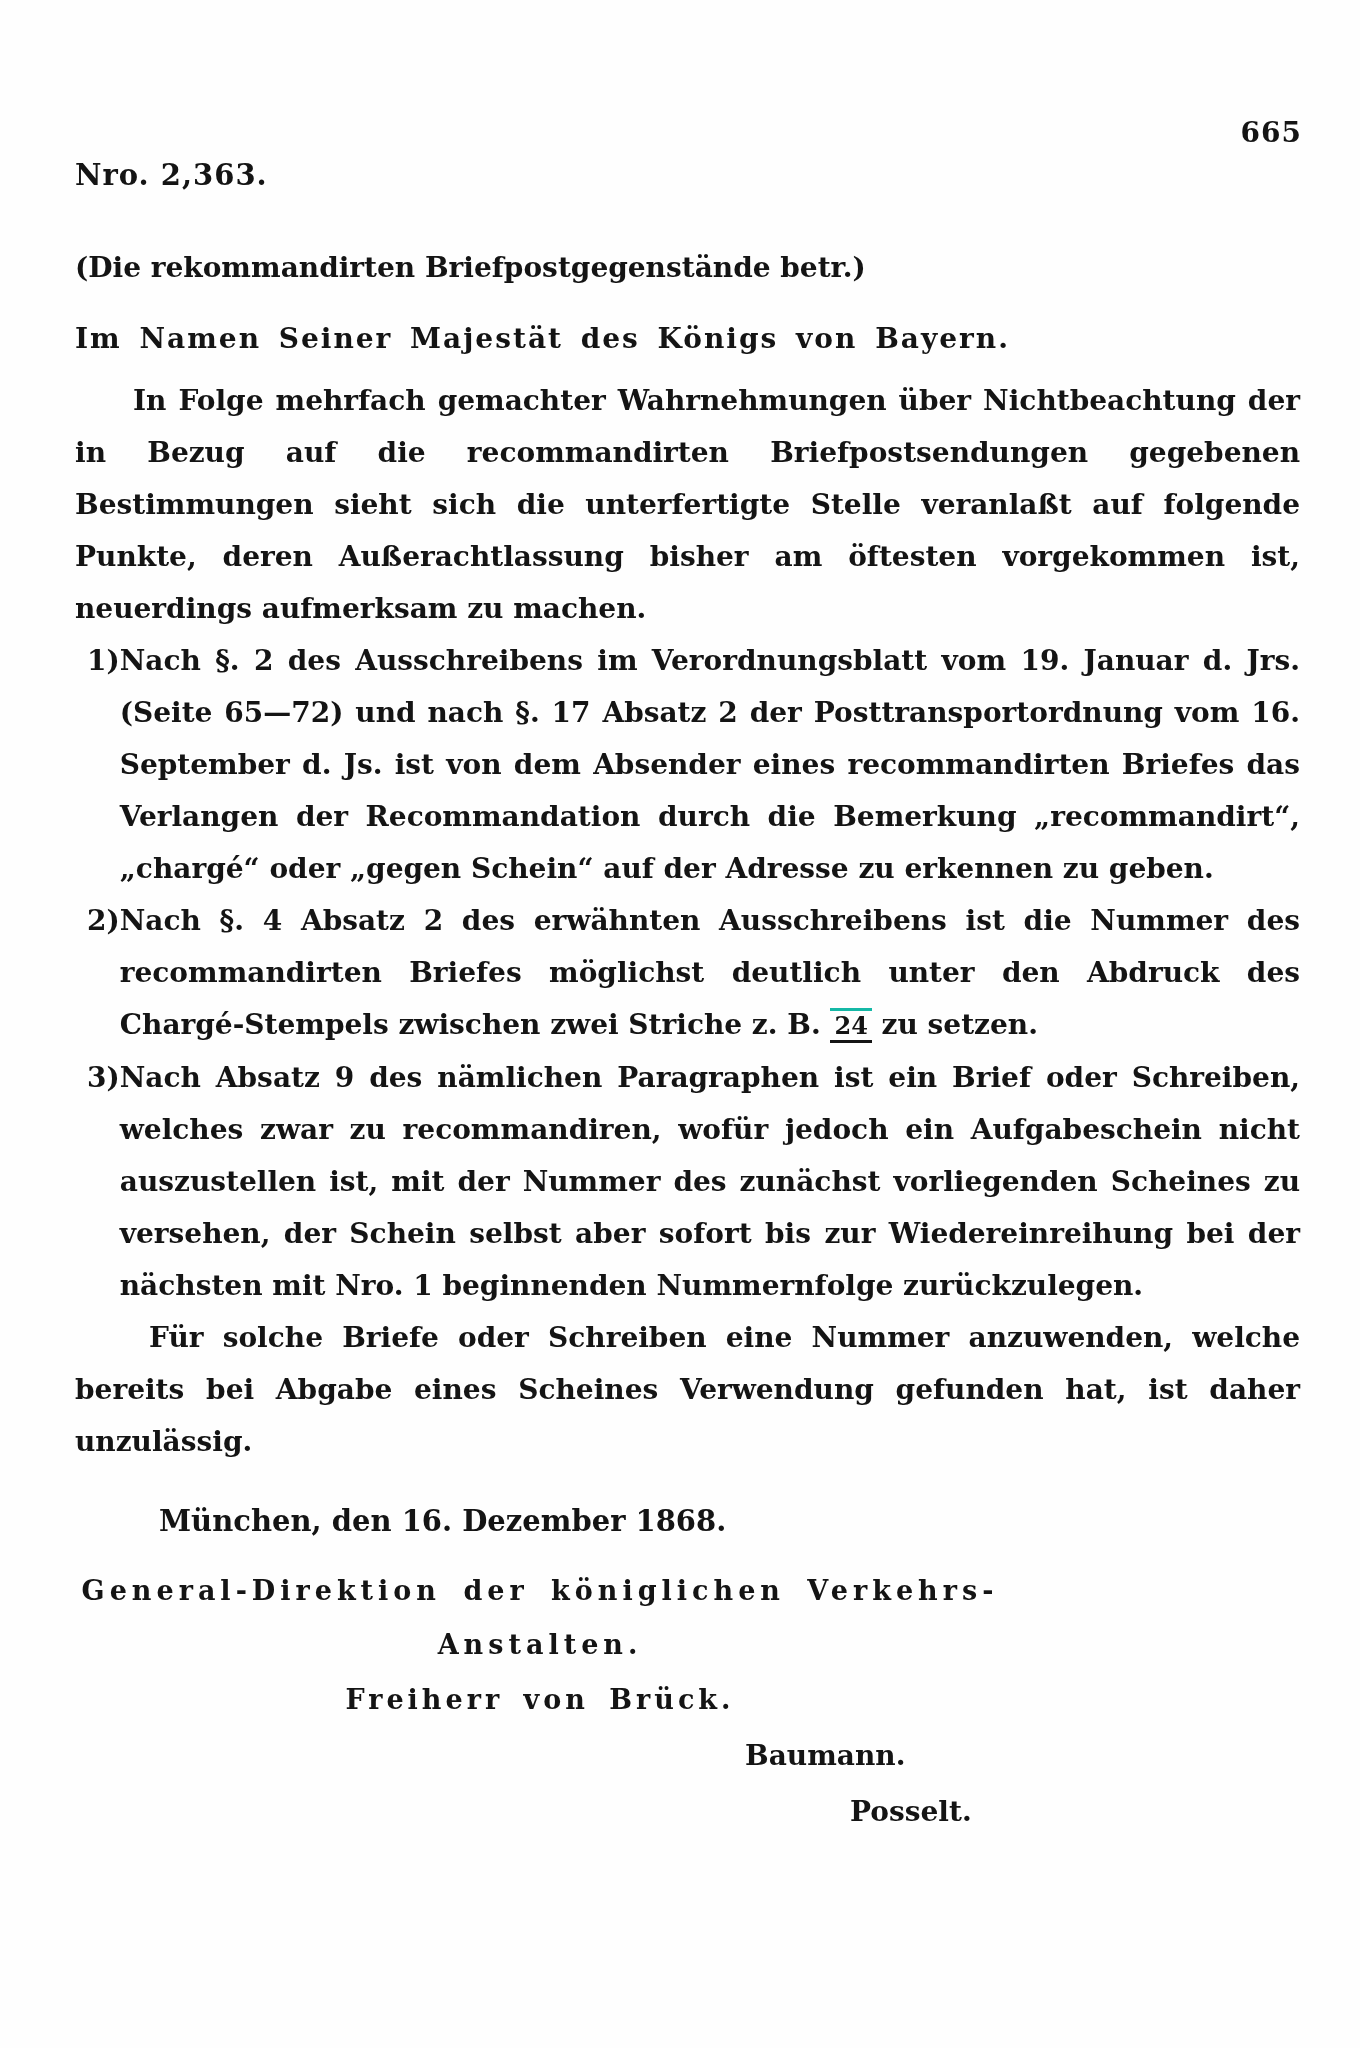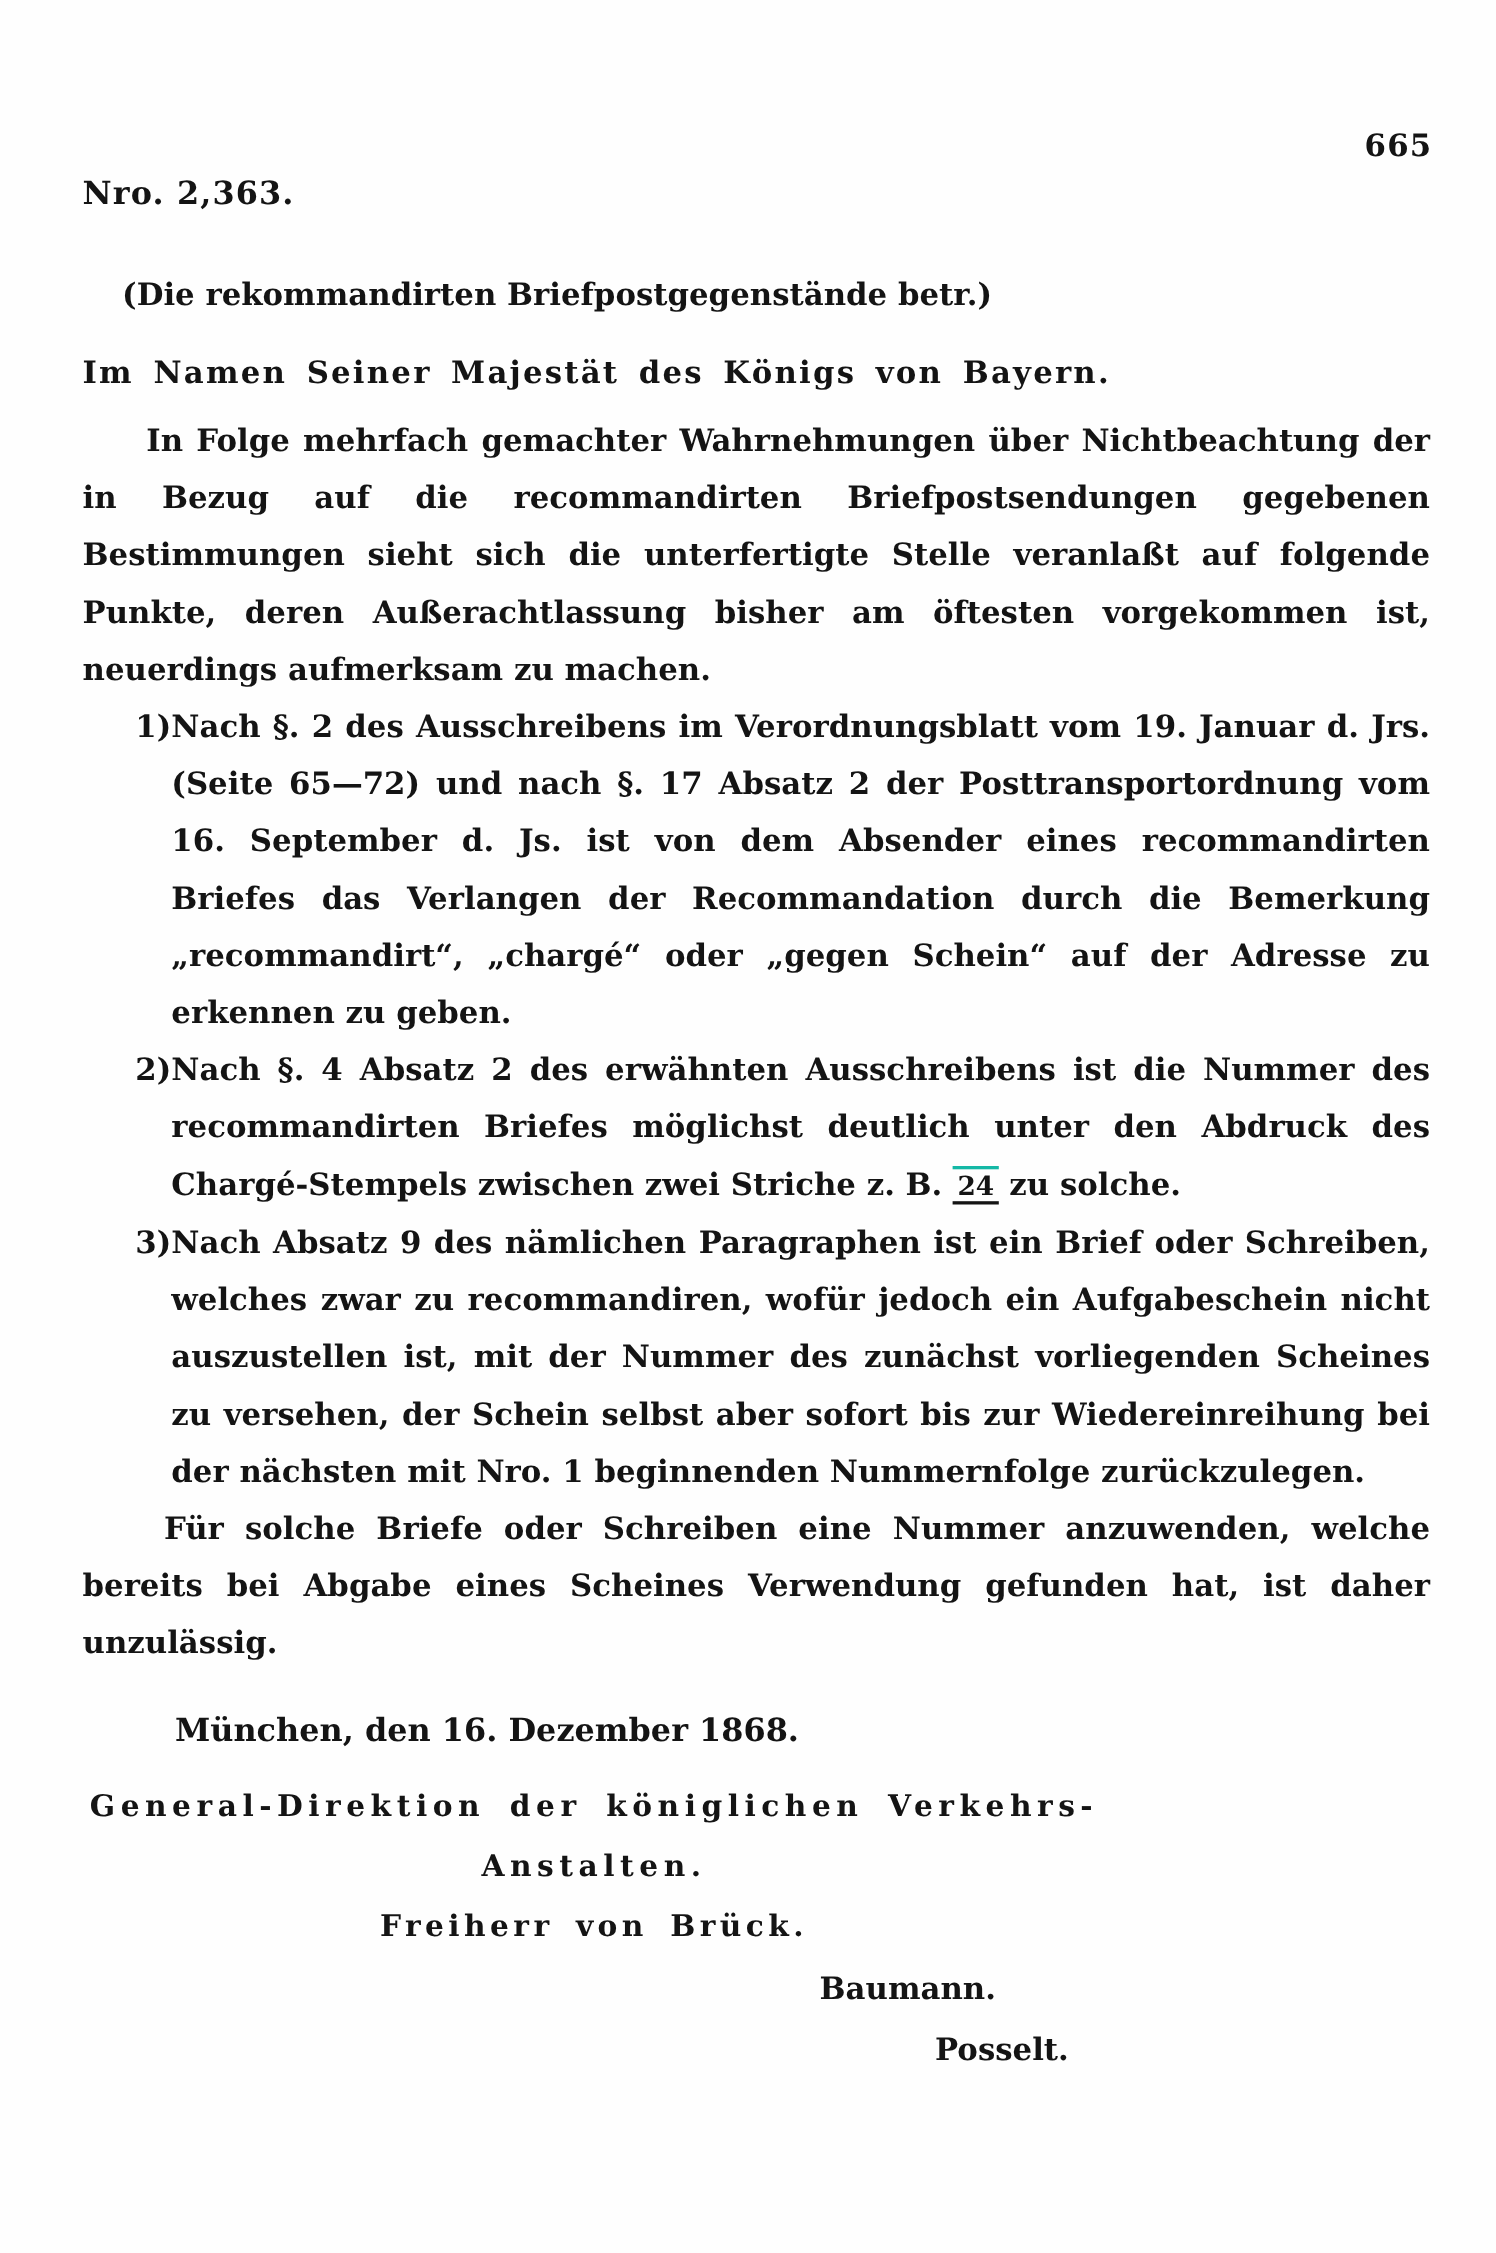--- a/index.html
+++ b/index.html
@@ -44,21 +44,20 @@
     margin-top: 28px;
     text-align: left;
     font-size: 28px;
     letter-spacing: 2px;
     word-spacing: 6px;
   }
   .body-text {
     font-size: 28px;
     line-height: 52px;
     text-align: justify;
-    margin-left: 36px;
   }
   .intro {
     margin: 20px 0 0 0;
     text-indent: 58px;
   }
   .list-item {
     display: flex;
     margin: 0;
   }
   .marker {
@@ -139,21 +138,21 @@
 
     <div class="list body-text">
 
       <div class="list-item">
         <span class="marker">1)</span>
         <span class="item-text">Nach §. 2 des Ausschreibens im Verordnungsblatt vom 19. Januar d. Jrs. (Seite 65—72) und nach §. 17 Absatz 2 der Posttransportordnung vom 16. September d. Js. ist von dem Absender eines recommandirten Briefes das Verlangen der Recommandation durch die Bemerkung „recommandirt“, „chargé“ oder „gegen Schein“ auf der Adresse zu erkennen zu geben.</span>
       </div>
 
       <div class="list-item">
         <span class="marker">2)</span>
-        <span class="item-text"><span>Nach §. 4 Absatz 2 des erwähnten Ausschreibens ist die Nummer des recommandirten Briefes möglichst deutlich unter den Abdruck des Chargé-Stempels zwischen zwei Striche z. B. </span><span class="struck-number">24</span><span> zu solche.</span></span>
+        <span class="item-text"><span>Nach §. 4 Absatz 2 des erwähnten Ausschreibens ist die Nummer des recommandirten Briefes möglichst deutlich unter den Abdruck des Chargé-Stempels zwischen zwei Striche z. B. </span><span class="struck-number">24</span><span> zu setzen.</span></span>
       </div>
 
       <div class="list-item">
         <span class="marker">3)</span>
         <span class="item-text">Nach Absatz 9 des nämlichen Paragraphen ist ein Brief oder Schreiben, welches zwar zu recommandiren, wofür jedoch ein Aufgabeschein nicht auszustellen ist, mit der Nummer des zunächst vorliegenden Scheines zu versehen, der Schein selbst aber sofort bis zur Wiedereinreihung bei der nächsten mit Nro. 1 beginnenden Nummernfolge zurückzulegen.</span>
       </div>
 
     </div>
 
     <p class="closing-para body-text">Für solche Briefe oder Schreiben eine Nummer anzuwenden, welche bereits bei Abgabe eines Scheines Verwendung gefunden hat, ist daher unzulässig.</p>

